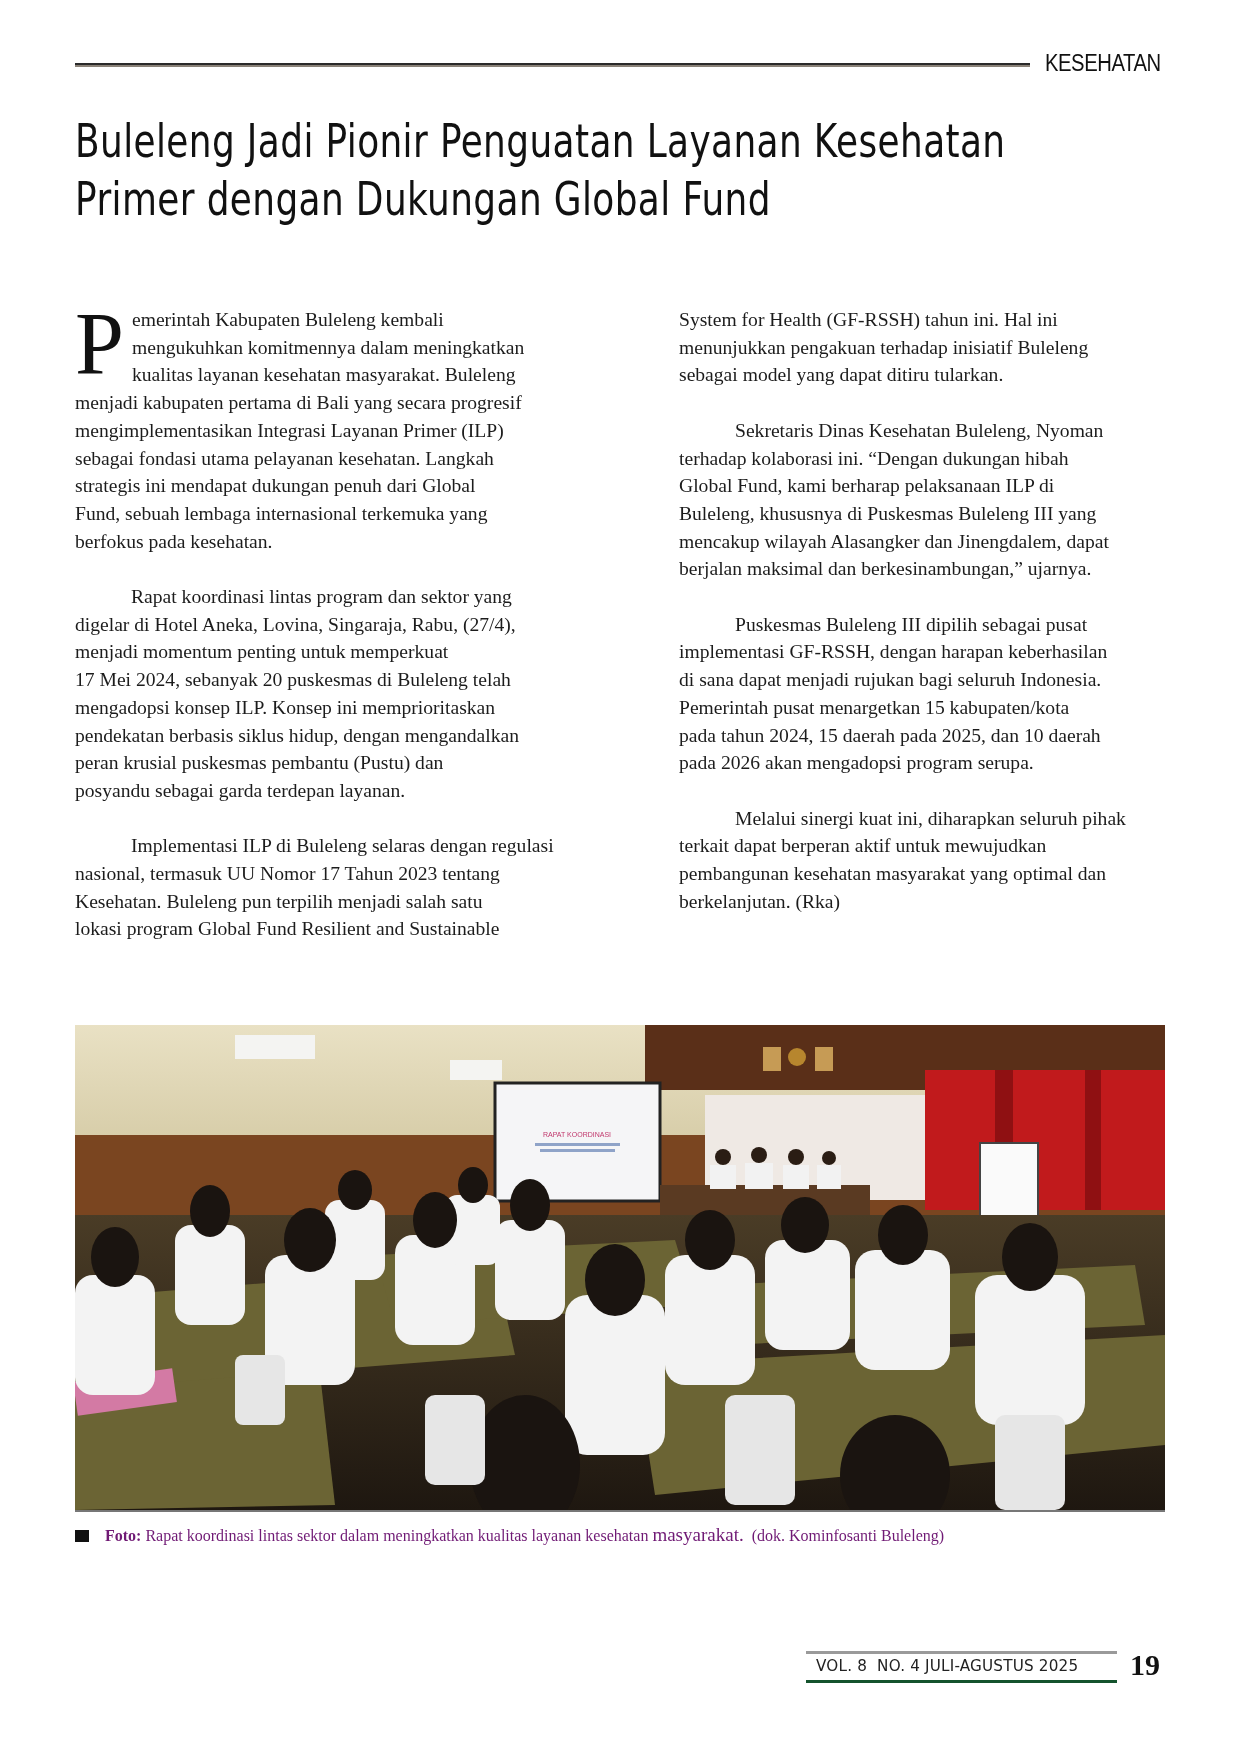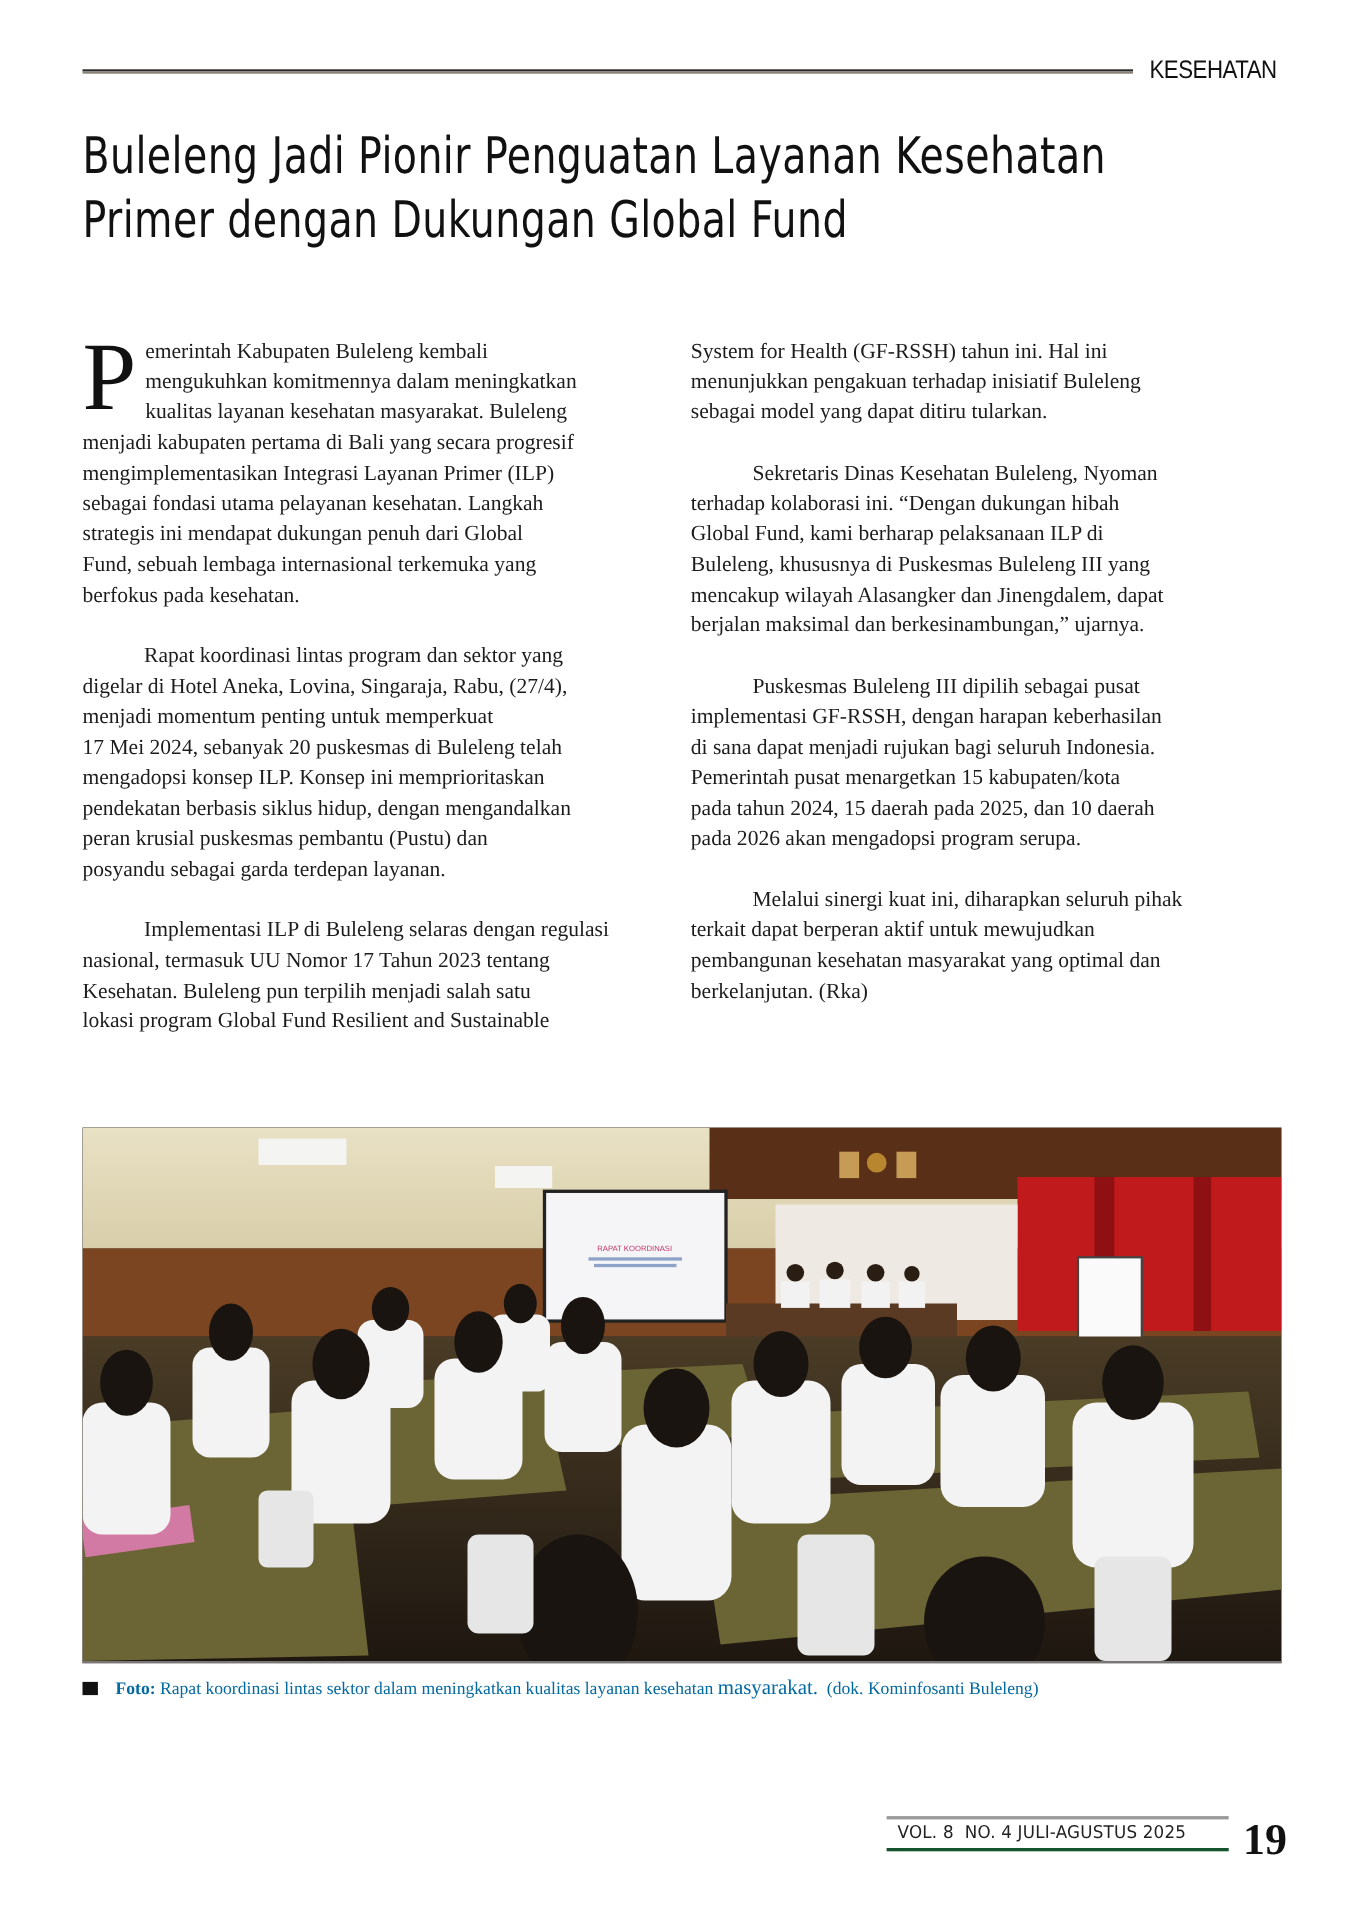--- a/index.html
+++ b/index.html
@@ -5,38 +5,38 @@
   html, body { margin: 0; padding: 0; background: #ffffff; }
   body { width: 1241px; height: 1754px; position: relative; overflow: hidden; font-family: "Liberation Serif", serif; color: #1a1a1a; }
 
   .top-rule { position: absolute; left: 75px; top: 63px; width: 955px; height: 4px; border-top: 2px solid #2a2a2a; border-bottom: 2px solid #8a8278; box-sizing: border-box; }
   .section-label { position: absolute; left: 1045px; top: 50px; font-family: "Liberation Sans", sans-serif; font-size: 23px; letter-spacing: -0.5px; color: #111; transform: scaleX(0.88); transform-origin: left top; }
 
   .headline { position: absolute; left: 75px; top: 112px; width: 1110px; margin: 0; font-family: "DejaVu Sans", sans-serif; font-weight: normal; font-size: 46px; line-height: 58px; color: #111; transform: scaleX(0.78); transform-origin: left top; letter-spacing: 0.5px; white-space: nowrap; }
 
   .column { position: absolute; top: 306px; font-size: 19.6px; line-height: 27.7px; color: #1c1c1c; }
   .col-left { left: 75px; width: 530px; }
-  .col-right { left: 628px; width: 520px; }
+  .col-right { left: 679px; width: 520px; }
   .para { margin: 0 0 27.7px 0; text-indent: 28px; }
   .para.first { text-indent: 0; }
   .para.noindent { text-indent: 0; }
   .dropcap { float: left; font-size: 88px; line-height: 70px; height: 72px; margin: 3px 8px 0 0; color: #111; font-family: "Liberation Serif", serif; }
   .line { display: block; white-space: nowrap; }
 
   .photo { position: absolute; left: 75px; top: 1025px; width: 1090px; height: 485px; overflow: hidden; background: #3a2b1e; border-bottom: 2px solid #777; }
   .photo svg { display: block; width: 100%; height: 100%; }
 
-  .caption { position: absolute; left: 75px; top: 1524px; font-size: 16px; color: #0369a1; white-space: nowrap; }
+  .caption { position: absolute; left: 75px; top: 1524px; font-size: 16px; color: #701a75; white-space: nowrap; }
   .caption-square { display: inline-block; width: 14px; height: 12px; background: #111; margin-right: 16px; vertical-align: -1px; }
   .caption-label { font-weight: bold; }
   .caption-big { font-size: 19px; }
 
   .footer-box { position: absolute; left: 806px; top: 1651px; width: 311px; height: 26px; border-top: 3px solid #9a9a9a; border-bottom: 3px solid #14532d; }
   .footer-text { position: absolute; left: 10px; top: 2px; font-family: "DejaVu Sans", sans-serif; font-size: 16px; color: #222; white-space: nowrap; letter-spacing: 0.2px; transform: scaleX(0.95); transform-origin: left top; }
-  .page-number { position: absolute; left: 1130px; top: 1648px; font-family: "Liberation Serif", serif; font-weight: bold; font-size: 40px; color: #111; }
+  .page-number { position: absolute; left: 1130px; top: 1648px; font-family: "Liberation Serif", serif; font-weight: bold; font-size: 30px; color: #111; }
 </style>
 </head>
 <body>
 
 <div class="top-rule"></div>
 <div class="section-label">KESEHATAN</div>
 
 <h1 class="headline">
   <span class="line">Buleleng Jadi Pionir Penguatan Layanan Kesehatan</span>
   <span class="line">Primer dengan Dukungan Global Fund</span>

